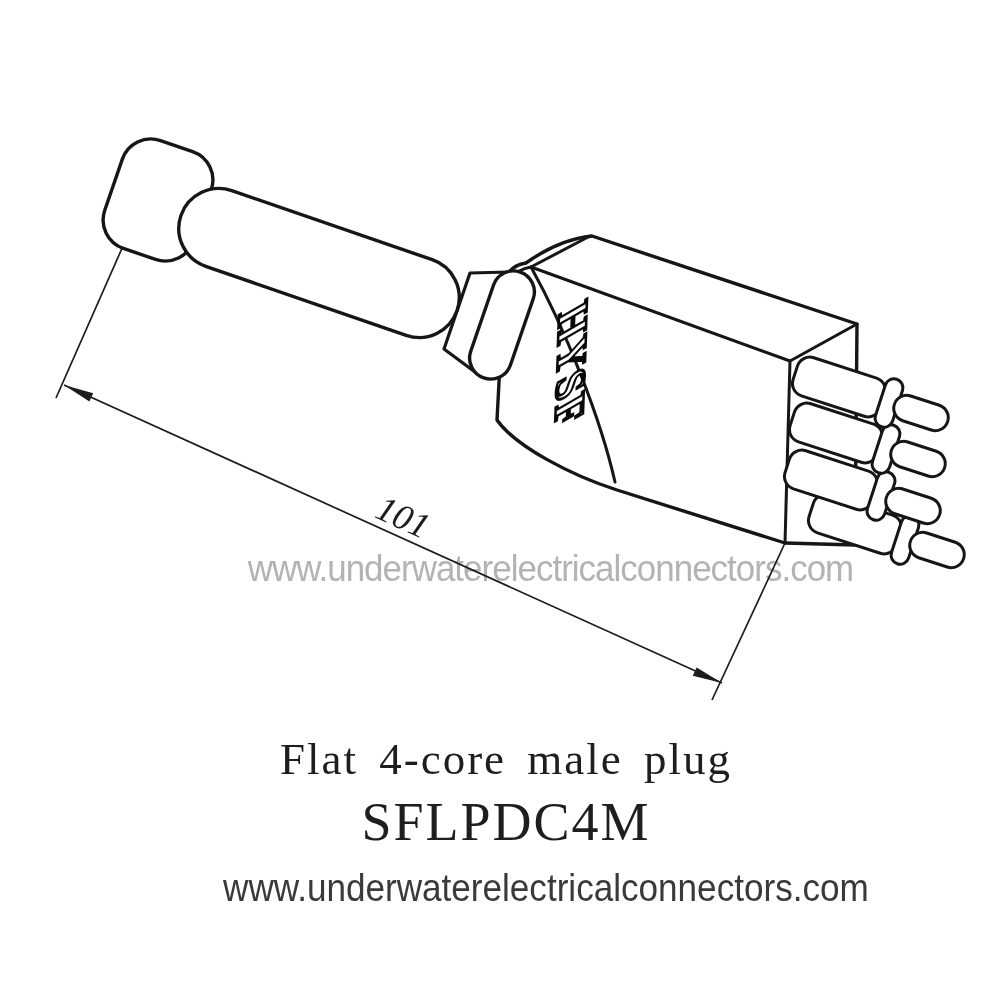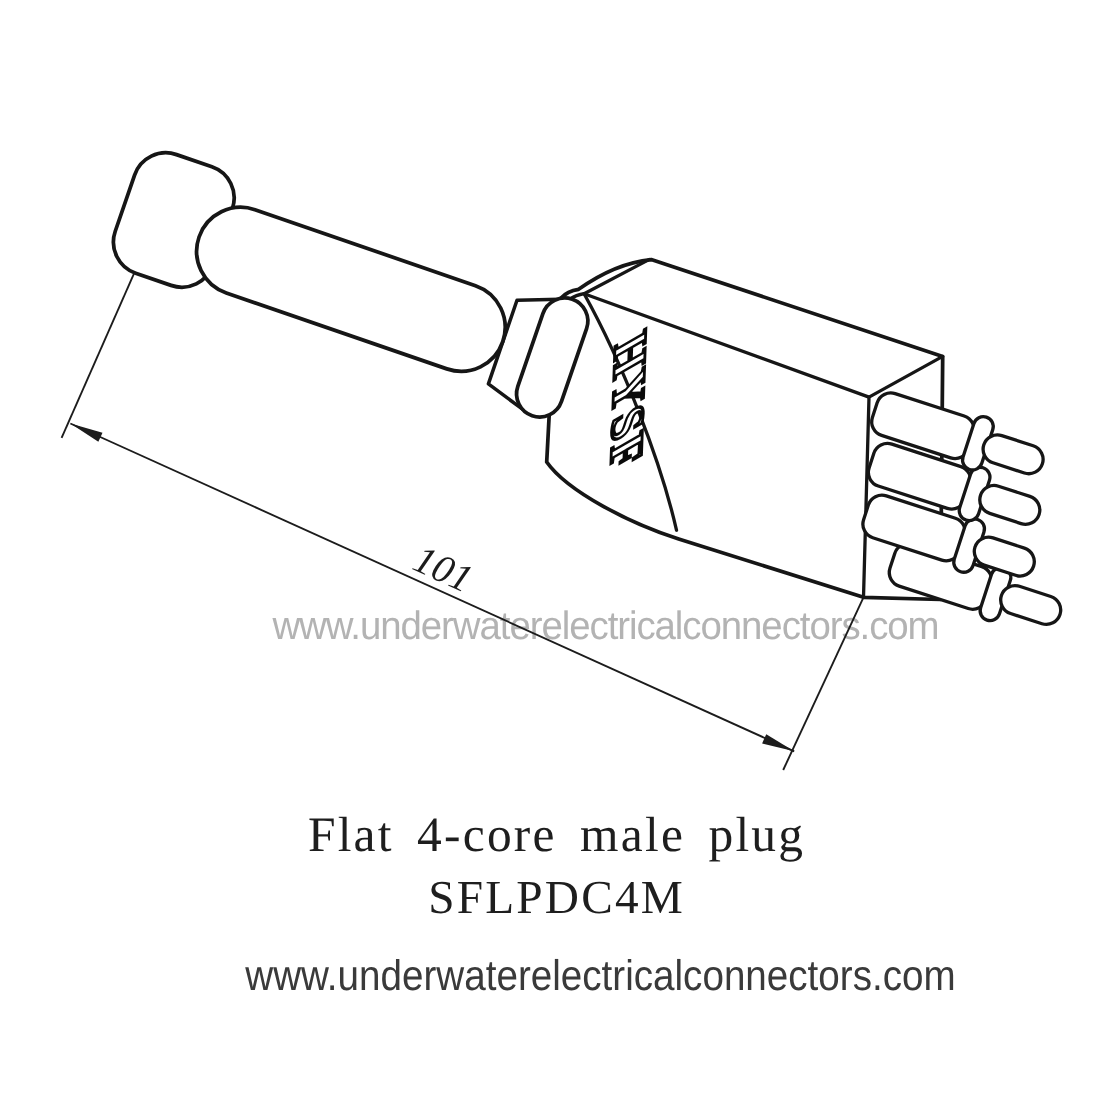--- a/index.html
+++ b/index.html
@@ -39,21 +39,21 @@
     font-family:"Liberation Serif","DejaVu Serif",serif;
     color:#1e1e1e;
   }
   .caption .caption-title{
     font-size:45px;
     letter-spacing:2px;
     word-spacing:8px;
     line-height:1.1;
   }
   .caption .caption-model{
-    font-size:43px;
+    font-size:54px;
     letter-spacing:2px;
     margin-top:8px;
     line-height:1.1;
   }
   .footer-url{
     position:absolute;
     top:866px;left:0;
     width:1000px;
     padding-left:102px;
     box-sizing:border-box;

